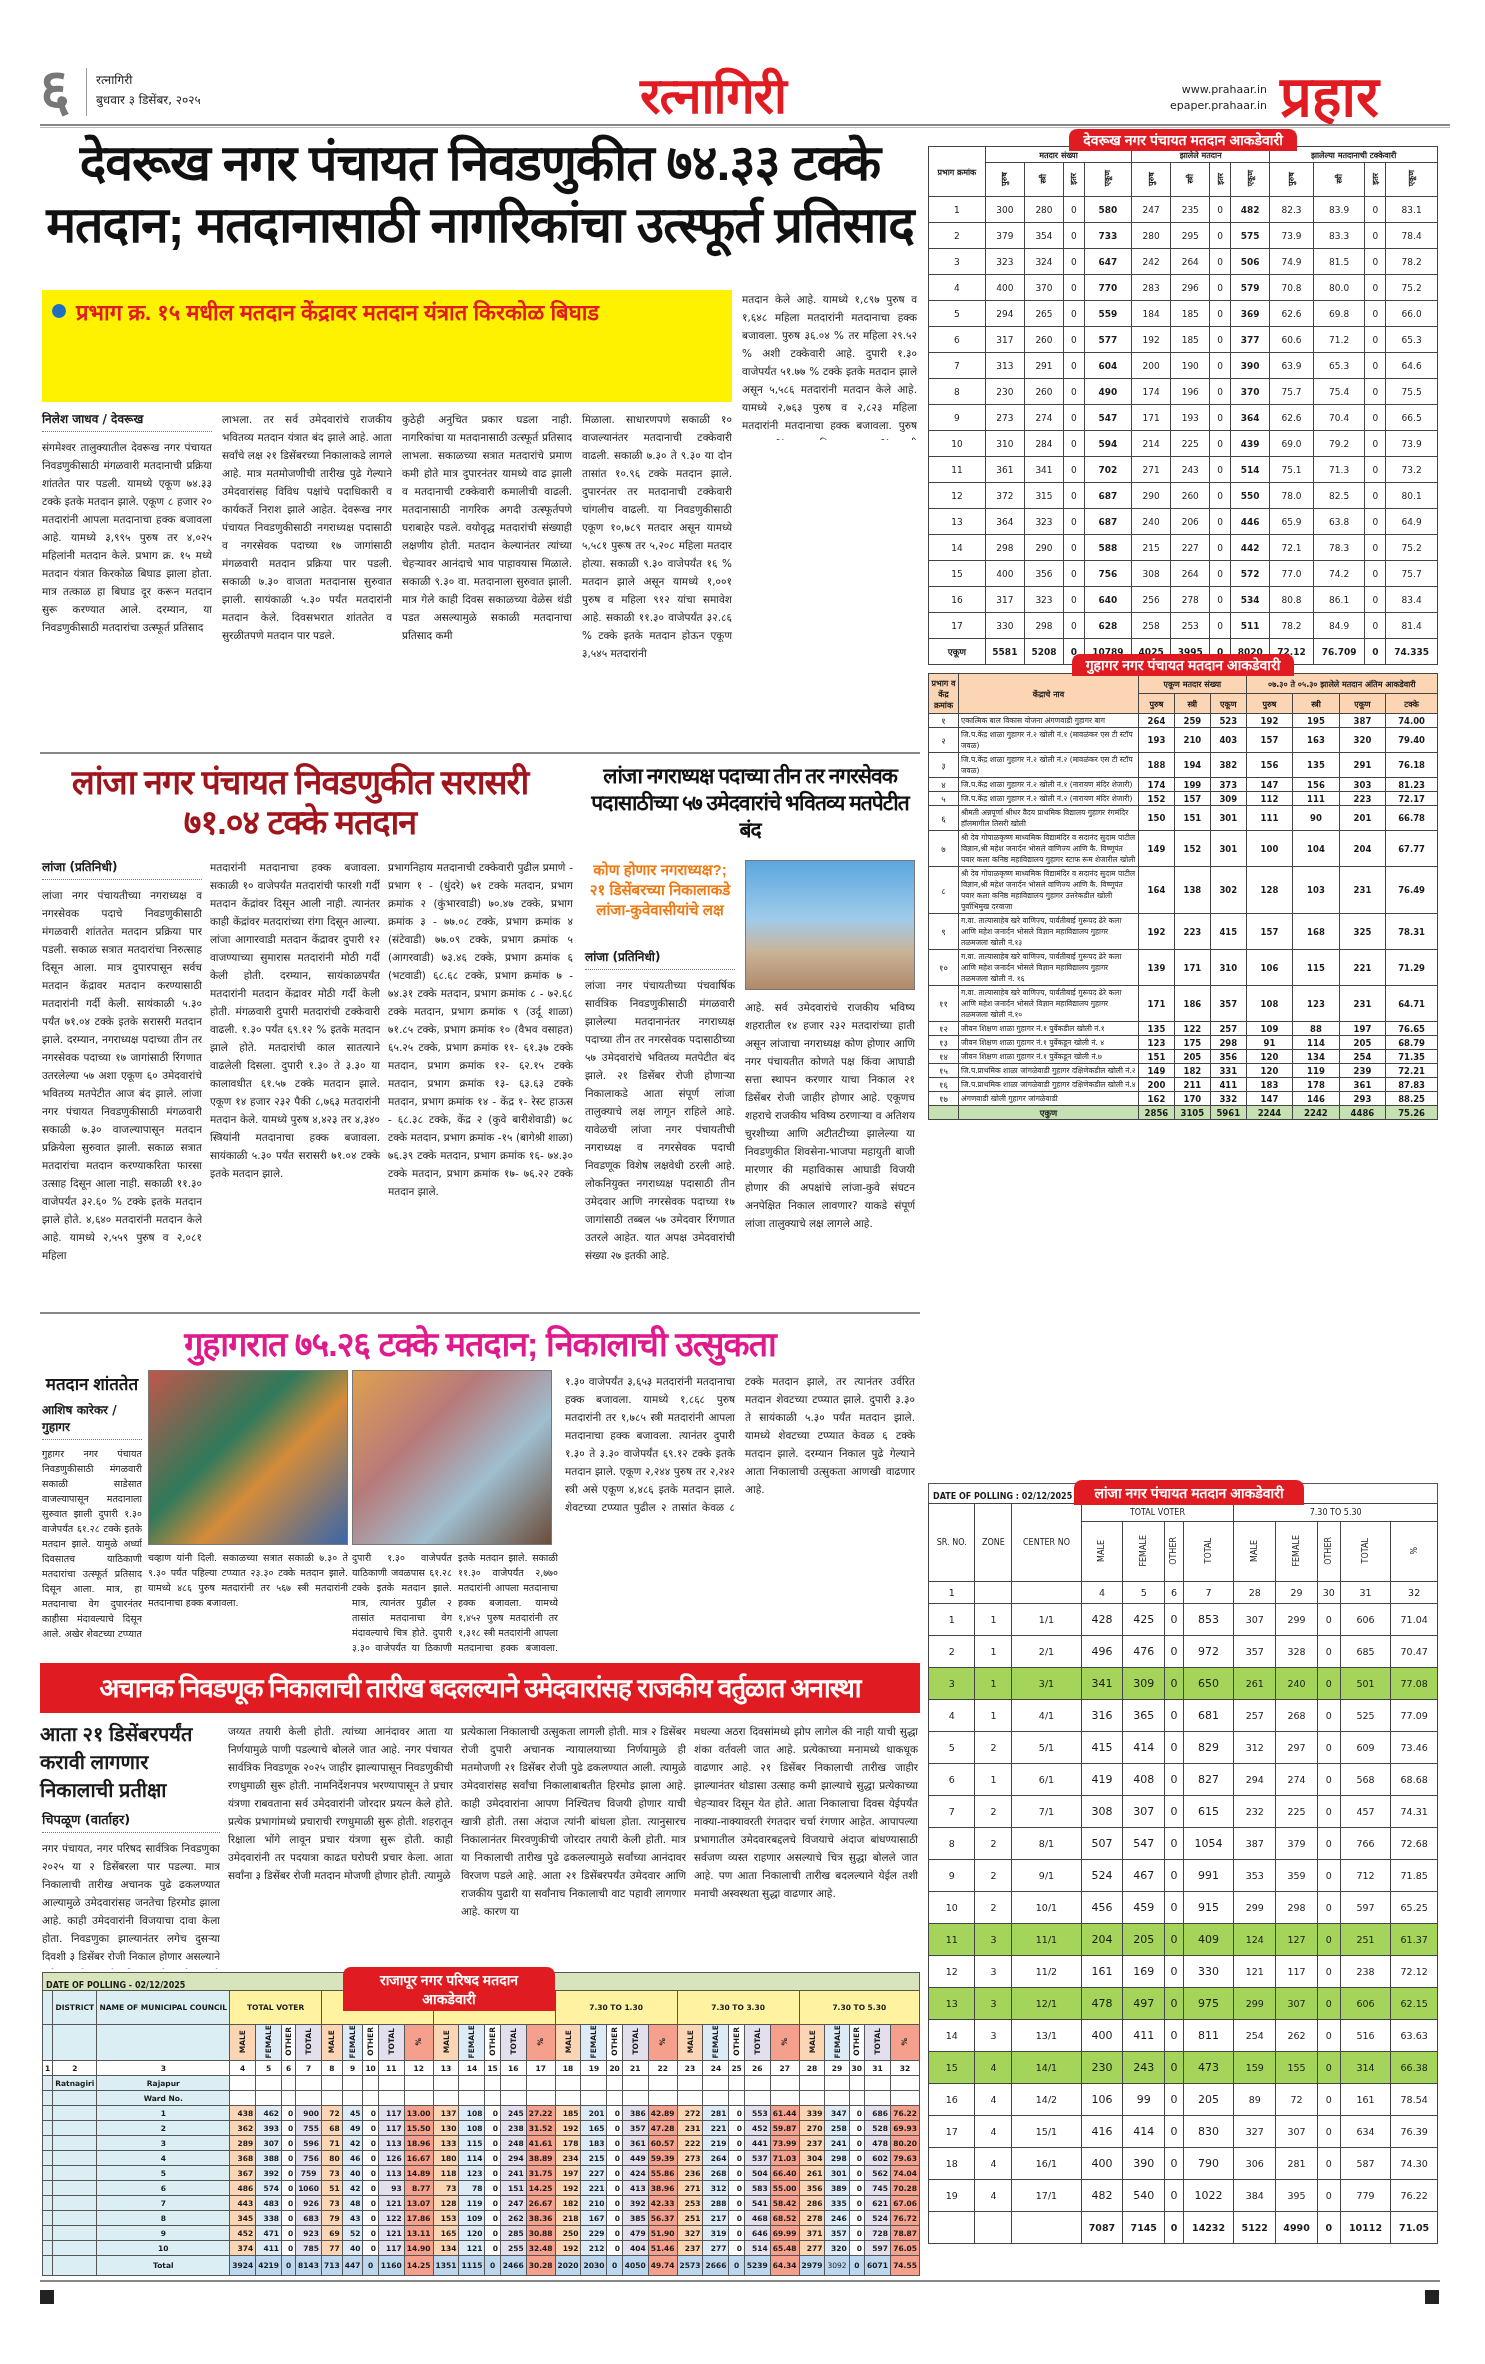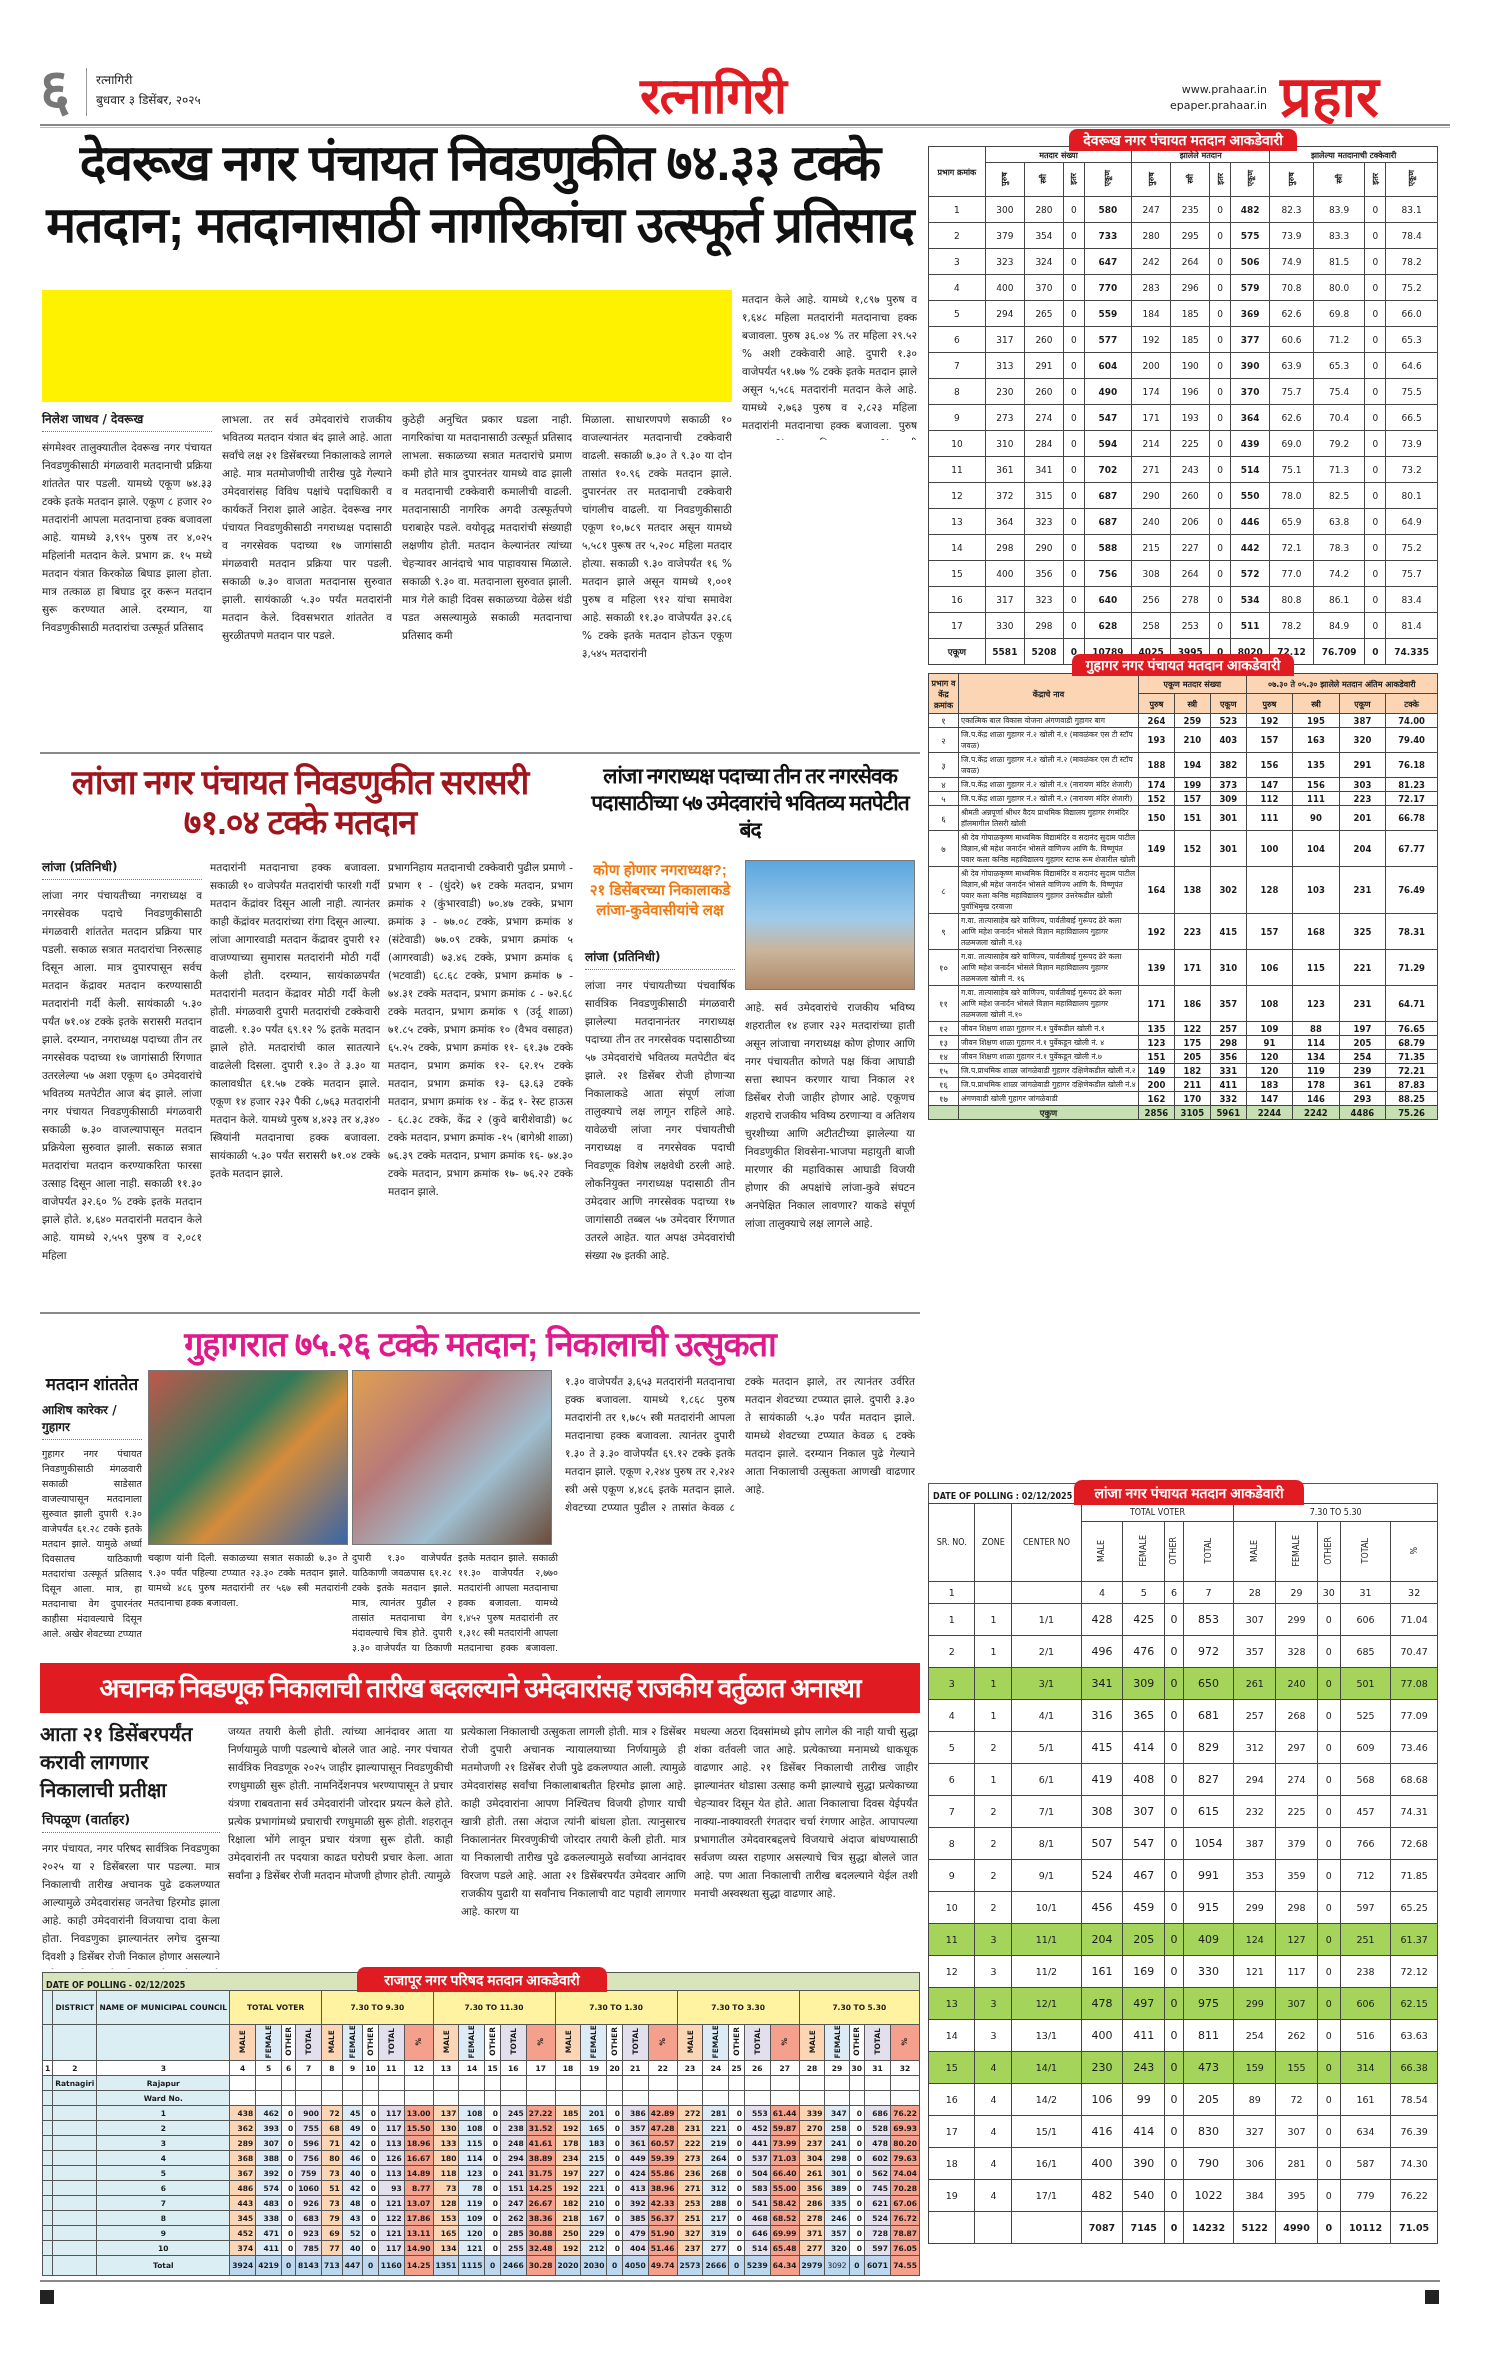--- a/index.html
+++ b/index.html
@@ -76,20 +76,24 @@
   <div class="abs" id="mast-urls">
     <div>www.prahaar.in</div>
     <div>epaper.prahaar.in</div>
   </div>
   <div class="abs" id="mast-logo">प्रहार</div>
 </div>
 <div class="abs" id="mast-rule"></div>
 
 <div class="abs hl" id="h1">देवरूख नगर पंचायत निवडणुकीत ७४.३३ टक्के मतदान; मतदानासाठी नागरिकांचा उत्स्फूर्त प्रतिसाद</div>
 <div class="abs" id="bullets">
+  <div class="bl">
+      <span class="dot"></span>
+      <span>प्रभाग क्र. १५ मधील मतदान केंद्रावर मतदान यंत्रात किरकोळ बिघाड</span>
+    </div>
 </div>
 <div class="abs col" style="left:742px;top:290px;width:175px;height:150px">मतदान केले आहे. यामध्ये १,८९७ पुरुष व १,६४८ महिला मतदारांनी मतदानाचा हक्क बजावला. पुरुष ३६.०४ % तर महिला २९.५२ % अशी टक्केवारी आहे. दुपारी १.३० वाजेपर्यंत ५१.७७ % टक्के इतके मतदान झाले असून ५,५८६ मतदारांनी मतदान केले आहे. यामध्ये २,७६३ पुरुष व २,८२३ महिला मतदारांनी मतदानाचा हक्क बजावला. पुरुष ४९.५० % तर महिला ५०.५८ % अशी टक्केवारी आहे. ३.३० वाजेपर्यंत ६८.५५ % टक्के इतके मतदान झाले असून ६,६६६ मतदारांनी मतदान केले आहे. यामध्ये ३,४५९ पुरुष व ३,५०६ महिला मतदारांनी मतदानाचा हक्क बजावला. पुरुष ६६.४४ % तर महिला ६९.८२ % अशी टक्केवारी आहे. दरम्यान, या निवडणुकीत मतदारांनी टक्केवारी वाढवल्यामुळे ही वाढलेली टक्केवारी कुणाला तारणार व कुणाचा टांगा पलटी करणार? हे येत्या २१ तारखेला स्पष्ट होणार आहे.</div>
 <div class="abs" style="left:42px;top:410px;width:170px">
   <div class="byline">निलेश जाधव / देवरूख</div>
   <div class="col" style="height:310px">संगमेश्वर तालुक्यातील देवरूख नगर पंचायत निवडणुकीसाठी मंगळवारी मतदानाची प्रक्रिया शांततेत पार पडली. यामध्ये एकूण ७४.३३ टक्के इतके मतदान झाले. एकूण ८ हजार २० मतदारांनी आपला मतदानाचा हक्क बजावला आहे. यामध्ये ३,९९५ पुरुष तर ४,०२५ महिलांनी मतदान केले. प्रभाग क्र. १५ मध्ये मतदान यंत्रात किरकोळ बिघाड झाला होता. मात्र तत्काळ हा बिघाड दूर करून मतदान सुरू करण्यात आले. दरम्यान, या निवडणुकीसाठी मतदारांचा उत्स्फूर्त प्रतिसाद</div>
 </div>
 <div class="abs col" style="left:222px;top:410px;width:170px;height:330px">लाभला. तर सर्व उमेदवारांचे राजकीय भवितव्य मतदान यंत्रात बंद झाले आहे. आता सर्वांचे लक्ष २१ डिसेंबरच्या निकालाकडे लागले आहे. मात्र मतमोजणीची तारीख पुढे गेल्याने उमेदवारांसह विविध पक्षांचे पदाधिकारी व कार्यकर्ते निराश झाले आहेत. देवरूख नगर पंचायत निवडणुकीसाठी नगराध्यक्ष पदासाठी व नगरसेवक पदाच्या १७ जागांसाठी मंगळवारी मतदान प्रक्रिया पार पडली. सकाळी ७.३० वाजता मतदानास सुरुवात झाली. सायंकाळी ५.३० पर्यंत मतदारांनी मतदान केले. दिवसभरात शांततेत व सुरळीतपणे मतदान पार पडले.</div>
 <div class="abs col" style="left:402px;top:410px;width:170px;height:330px">कुठेही अनुचित प्रकार घडला नाही. नागरिकांचा या मतदानासाठी उत्स्फूर्त प्रतिसाद लाभला. सकाळच्या सत्रात मतदारांचे प्रमाण कमी होते मात्र दुपारनंतर यामध्ये वाढ झाली व मतदानाची टक्केवारी कमालीची वाढली. मतदानासाठी नागरिक अगदी उत्स्फूर्तपणे घराबाहेर पडले. वयोवृद्ध मतदारांची संख्याही लक्षणीय होती. मतदान केल्यानंतर त्यांच्या चेहऱ्यावर आनंदाचे भाव पाहावयास मिळाले. सकाळी ९.३० वा. मतदानाला सुरुवात झाली. मात्र गेले काही दिवस सकाळच्या वेळेस थंडी पडत असल्यामुळे सकाळी मतदानाचा प्रतिसाद कमी</div>
 <div class="abs col" style="left:582px;top:410px;width:150px;height:330px">मिळाला. साधारणपणे सकाळी १० वाजल्यानंतर मतदानाची टक्केवारी वाढली. सकाळी ७.३० ते ९.३० या दोन तासांत १०.९६ टक्के मतदान झाले. दुपारनंतर तर मतदानाची टक्केवारी चांगलीच वाढली. या निवडणुकीसाठी एकूण १०,७८९ मतदार असून यामध्ये ५,५८१ पुरूष तर ५,२०८ महिला मतदार होत्या. सकाळी ९.३० वाजेपर्यंत १६ % मतदान झाले असून यामध्ये १,००१ पुरुष व महिला ९१२ यांचा समावेश आहे. सकाळी ११.३० वाजेपर्यंत ३२.८६ % टक्के इतके मतदान होऊन एकूण ३,५४५ मतदारांनी</div>
 <div class="abs col" style="left:742px;top:445px;width:175px;height:295px;font-size:0"></div>
@@ -132,21 +136,21 @@
   <div class="byline" style="font-size:13px">चिपळूण (वार्ताहर)</div>
   <div class="col" style="height:130px">नगर पंचायत, नगर परिषद सार्वत्रिक निवडणुका २०२५ या २ डिसेंबरला पार पडल्या. मात्र निकालाची तारीख अचानक पुढे ढकलण्यात आल्यामुळे उमेदवारांसह जनतेचा हिरमोड झाला आहे. काही उमेदवारांनी विजयाचा दावा केला होता. निवडणुका झाल्यानंतर लगेच दुसऱ्या दिवशी ३ डिसेंबर रोजी निकाल होणार असल्याने अनेक उमेदवारांनी विजय होण्याची खात्री असल्याने निकालानंतर मिरवणुकीची</div>
 </div>
 <div class="abs col" style="left:228px;top:1722px;width:225px;height:240px">जय्यत तयारी केली होती. त्यांच्या आनंदावर आता या निर्णयामुळे पाणी पडल्याचे बोलले जात आहे. नगर पंचायत सार्वत्रिक निवडणूक २०२५ जाहीर झाल्यापासून निवडणुकीची रणधुमाळी सुरू होती. नामनिर्देशनपत्र भरण्यापासून ते प्रचार यंत्रणा राबवताना सर्व उमेदवारांनी जोरदार प्रयत्न केले होते. प्रत्येक प्रभागांमध्ये प्रचाराची रणधुमाळी सुरू होती. शहरातून रिक्षाला भोंगे लावून प्रचार यंत्रणा सुरू होती. काही उमेदवारांनी तर पदयात्रा काढत घरोघरी प्रचार केला. आता सर्वांना ३ डिसेंबर रोजी मतदान मोजणी होणार होती. त्यामुळे</div>
 <div class="abs col" style="left:461px;top:1722px;width:225px;height:240px">प्रत्येकाला निकालाची उत्सुकता लागली होती. मात्र २ डिसेंबर रोजी दुपारी अचानक न्यायालयाच्या निर्णयामुळे ही मतमोजणी २१ डिसेंबर रोजी पुढे ढकलण्यात आली. त्यामुळे उमेदवारांसह सर्वांचा निकालाबाबतीत हिरमोड झाला आहे. काही उमेदवारांना आपण निश्चितच विजयी होणार याची खात्री होती. तसा अंदाज त्यांनी बांधला होता. त्यानुसारच निकालानंतर मिरवणुकीची जोरदार तयारी केली होती. मात्र या निकालाची तारीख पुढे ढकलल्यामुळे सर्वांच्या आनंदावर विरजण पडले आहे. आता २१ डिसेंबरपर्यंत उमेदवार आणि राजकीय पुढारी या सर्वांनाच निकालाची वाट पहावी लागणार आहे. कारण या</div>
 <div class="abs col" style="left:694px;top:1722px;width:224px;height:240px">मधल्या अठरा दिवसांमध्ये झोप लागेल की नाही याची सुद्धा शंका वर्तवली जात आहे. प्रत्येकाच्या मनामध्ये धाकधूक वाढणार आहे. २१ डिसेंबर निकालाची तारीख जाहीर झाल्यानंतर थोडासा उत्साह कमी झाल्याचे सुद्धा प्रत्येकाच्या चेहऱ्यावर दिसून येत होते. आता निकालाचा दिवस येईपर्यंत नाक्या-नाक्यावरती रंगतदार चर्चा रंगणार आहेत. आपापल्या प्रभागातील उमेदवारबद्दलचे विजयाचे अंदाज बांधण्यासाठी सर्वजण व्यस्त राहणार असल्याचे चित्र सुद्धा बोलले जात आहे. पण आता निकालाची तारीख बदलल्याने येईल तशी मनाची अस्वस्थता सुद्धा वाढणार आहे.</div>
 
 <div class="abs" id="raj-wrap">
   <div style="position:relative;height:18px;background:#d8e4bc;border:1px solid #555;border-bottom:none">
     <span style="font-size:8px;font-weight:bold;padding-left:3px;line-height:18px">DATE OF POLLING - 02/12/2025</span>
-    <span class="tag" style="position:absolute;left:314px;top:-6px;width:250px">राजापूर नगर परिषद मतदान आकडेवारी</span>
+    <span class="tag" style="position:absolute;left:300px;top:-6px;width:212px">राजापूर नगर परिषद मतदान आकडेवारी</span>
   </div>
   <table id="raj-tbl">
       <tbody id="raj-body">
         <tr>
           <th class="c-b" style="height:34px"></th>
           <th class="c-b" style="height:34px">DISTRICT</th>
           <th class="c-b" style="height:34px">NAME OF MUNICIPAL COUNCIL</th>
           <th colspan="4" class="c-h">TOTAL VOTER</th>
           <th colspan="5" class="c-h">7.30 TO 9.30</th>
           <th colspan="5" class="c-h">7.30 TO 11.30</th>

